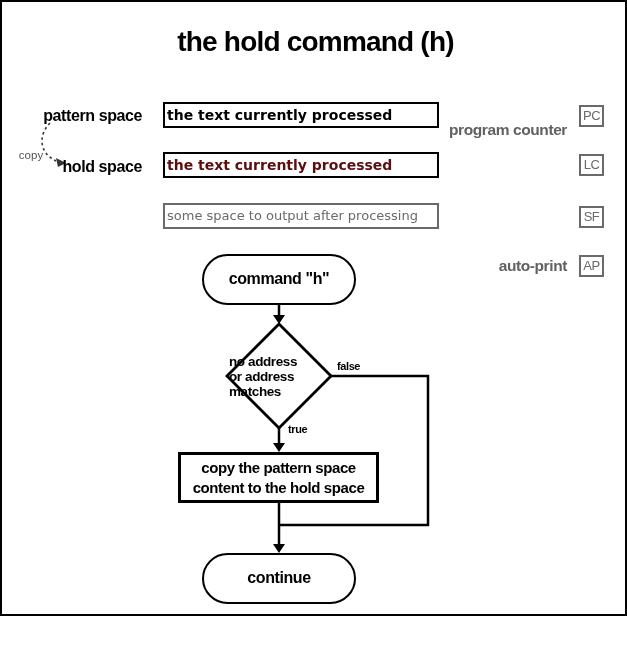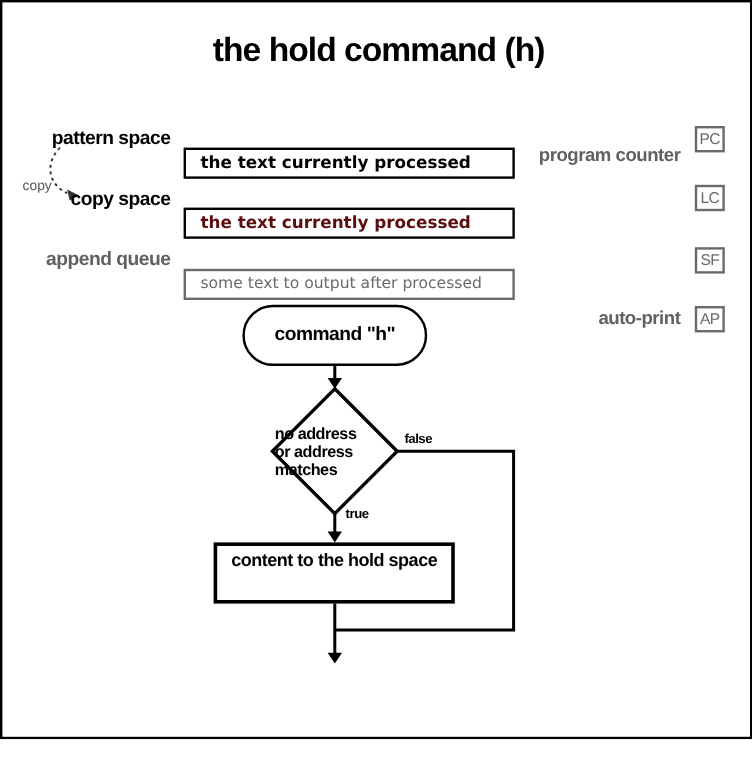--- a/index.html
+++ b/index.html
@@ -27,32 +27,31 @@
     color: #000000;
   }
   .left-label {
     left: 0; width: 140px;
     text-align: right;
     font-size: 16px;
     color: #000000;
     line-height: 25px;
   }
   .value-box {
-    left: 151px; width: 276px; height: 26px;
+    left: 161px; width: 276px; height: 26px;
     border: 2px solid #000000;
     background: #ffffff;
     font-family: "DejaVu Sans", sans-serif;
     font-weight: bold;
     font-size: 14px;
     line-height: 22px;
-    padding-left: 12px;
+    padding-left: 2px;
     color: #000000;
     white-space: nowrap;
     overflow: hidden;
-    margin-top: 21px;
   }
   .gray { color: #616161; }
   .gray-border { border-color: #6a6a6a; }
   .right-label {
     left: 365px; width: 200px;
     text-align: right;
     font-size: 15.5px;
     color: #616161;
     line-height: 22px;
   }
@@ -133,25 +132,24 @@
     <polygon points="271,542 283,542 277,551" fill="#000000"></polygon>
   </svg>
 
   <div id="title" class="abs condensed">the hold command (h)</div>
 
   <div class="abs left-label condensed" style="top:101px;">pattern space</div>
   <div class="abs value-box" style="top:100px;">the text currently processed</div>
 
   <div class="abs" id="copy-label">copy</div>
 
-  <div class="abs left-label condensed" style="top:152px;">copy space</div>
+  <div class="abs left-label condensed" style="top:152px;">hold space</div>
   <div class="abs value-box" style="top:150px; color:#5c0e0e;">the text currently processed</div>
 
-  <div class="abs left-label condensed gray" style="top:202px;">append queue</div>
-  <div class="abs value-box gray-border" style="top:201px; font-weight:normal; font-size:13px; color:#6a6a6a;">some text to output after processed</div>
+  <div class="abs value-box gray-border" style="top:201px; font-weight:normal; font-size:13px; color:#6a6a6a;">some space to output after processing</div>
 
   <div class="abs right-label condensed" style="top:117px;">program counter</div>
   <div class="abs abbr-box" style="top:103px;">PC</div>
 
   <div class="abs abbr-box" style="top:152px;">LC</div>
 
   <div class="abs abbr-box" style="top:204px;">SF</div>
 
   <div class="abs right-label condensed" style="top:253px;">auto-print</div>
   <div class="abs abbr-box" style="top:253px;">AP</div>
@@ -161,17 +159,19 @@
   <div class="abs condensed" id="diamond-text">
     <div>no address</div>
     <div>or address</div>
     <div>matches</div>
   </div>
 
   <div class="abs branch-label condensed" style="left:335px; top:358px;">false</div>
   <div class="abs branch-label condensed" style="left:286px; top:421px;">true</div>
 
   <div class="abs condensed" id="action-box">
+    <div>copy the pattern space</div>
     <div>content to the hold space</div>
   </div>
 
+  <div class="abs stadium condensed" style="top:551px;">continue</div>
 
 </div>
 
 </body></html>

